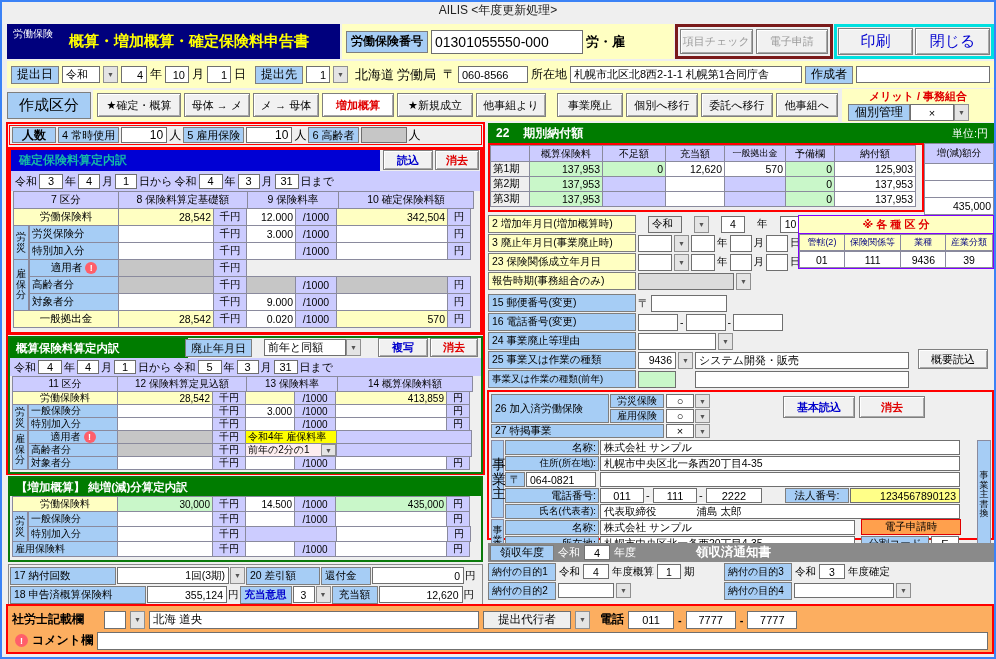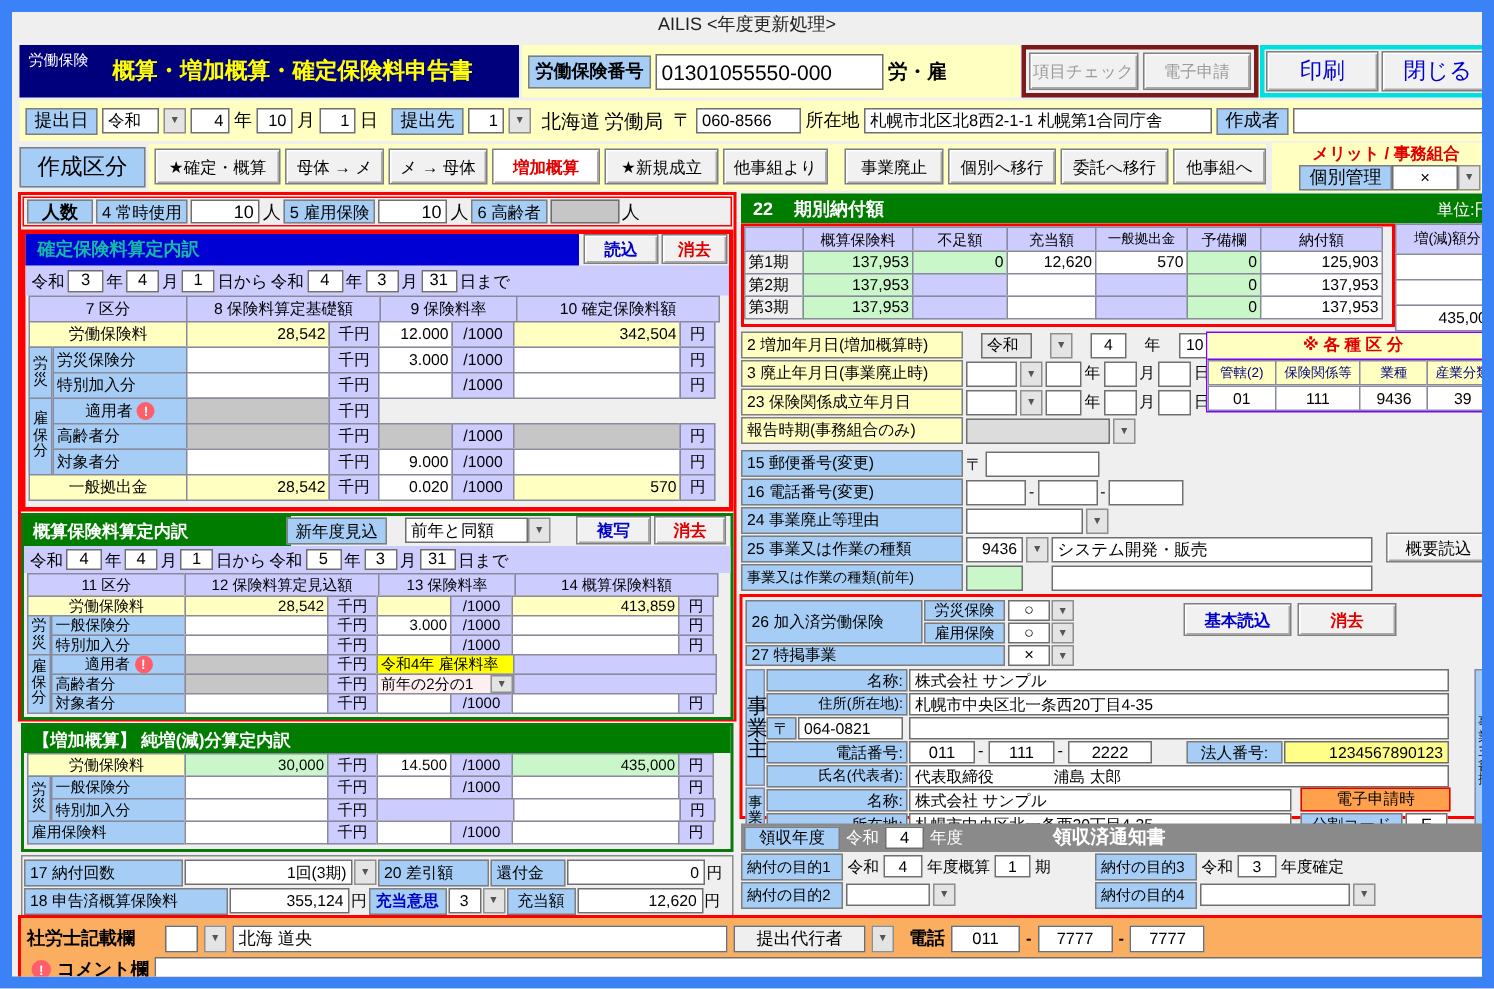--- a/index.html
+++ b/index.html
@@ -1,16 +1,16 @@
 <!DOCTYPE html>
 <html><head>
 <meta charset="utf-8">
 <style>
   html,body{margin:0;padding:0;background:#cfcfcf;font-family:"Liberation Sans","DejaVu Sans",sans-serif;font-size:11px;color:#000;}
-  #win{position:relative;width:996px;height:659px;background:#efefef;border:8px solid #3b82f6;box-sizing:border-box;overflow:hidden;}
+  #win{position:relative;width:996px;height:659px;background:#efefef;border:2px solid #3b82f6;box-sizing:border-box;overflow:hidden;}
   .abs{position:absolute;box-sizing:border-box;}
   .r{display:flex;align-items:center;}
   .lbl{background:#a6cdf5;border:1px solid #7e7e7e;display:flex;align-items:center;justify-content:center;box-sizing:border-box;height:18px;}
   .lft{justify-content:flex-start;padding:0 3px;}
   .bx{background:#fff;border:1px solid #6f6f6f;display:flex;align-items:center;padding:0 3px;box-sizing:border-box;height:17px;overflow:hidden;}
   .num{justify-content:flex-end;}
   .ctr{justify-content:center;}
   .dd{width:15px;height:17px;background:#e4e4e4;border:1px solid #8f8f8f;display:flex;align-items:center;justify-content:center;font-size:7px;color:#555;box-sizing:border-box;flex:none;}
   .btn{background:#f1f1f1;border:1px solid #7f7f7f;box-shadow:inset 1px 1px 0 #fff,inset -1px -1px 0 #a8a8a8;display:flex;align-items:center;justify-content:center;box-sizing:border-box;}
   .tbl{font-size:10.5px;}
@@ -85,21 +85,21 @@
     <span class="btn" style="width:72px;height:24px;background:#fff;color:#e00000;font-weight:bold;">増加概算</span>
     <span class="btn" style="width:76px;height:24px;">★新規成立</span>
     <span class="btn" style="width:70px;height:24px;">他事組より</span>
     <span class="btn" style="width:66px;height:24px;margin-left:8px;">事業廃止</span>
     <span class="btn" style="width:72px;height:24px;">個別へ移行</span>
     <span class="btn" style="width:72px;height:24px;">委託へ移行</span>
     <span class="btn" style="width:62px;height:24px;">他事組へ</span>
   </div>
   <div class="abs" style="left:840px;top:87px;width:152px;height:33px;background:#ffffc2;">
     <div style="color:#e00000;font-weight:bold;font-size:11px;text-align:center;">メリット / 事務組合</div>
-    <div class="r" style="gap:0;padding-left:18px;">
+    <div class="r" style="gap:0;padding-left:6px;">
       <span class="lbl" style="width:62px;font-size:12px;height:17px;">個別管理</span>
       <span class="bx ctr" style="width:44px;">×</span>
       <span class="dd">▼</span>
     </div>
   </div>
 
   <div class="abs" style="left:4px;top:120px;width:479px;height:353px;border:2px solid #ff0000;"></div>
 
   <div class="abs r" style="left:7px;top:123px;width:473px;height:20px;border:1px solid #ff0000;background:#efefef;padding:0 2px;gap:2px;font-size:12px;">
     <span class="lbl" style="width:44px;font-weight:bold;font-size:12px;height:16px;">人数</span>
@@ -218,21 +218,21 @@
         <span class="c lav ctr" style="width:42px;">/1000</span>
         <span class="c pyel num" style="width:112px;">570</span>
         <span class="c lav ctr" style="width:24px;">円</span>
       </div>
     </div>
   </div>
 
   <div class="abs" style="left:6px;top:334px;width:475px;height:138px;border:2px solid #0b7a0b;background:#efefef;">
     <div style="position:relative;height:20px;">
       <div class="ghdr" style="position:absolute;left:0;top:0;width:172px;height:20px;font-size:11.5px;padding-left:6px;">概算保険料算定内訳</div>
-      <span class="lbl abs" style="left:175px;top:1px;padding:0 5px;font-size:11px;">新年度見込</span>
+      <span class="lbl abs" style="left:175px;top:1px;padding:0 5px;font-size:11px;">廃止年月日</span>
       <span class="bx abs" style="left:254px;top:1px;width:82px;font-size:11px;">前年と同額</span>
       <span class="dd abs" style="left:336px;top:1px;">▼</span>
       <span class="btn blutx abs" style="left:368px;top:0;width:50px;height:19px;font-weight:bold;">複写</span>
       <span class="btn redtx abs" style="left:420px;top:0;width:48px;height:19px;font-weight:bold;">消去</span>
     </div>
     <div class="r" style="height:18px;background:#ccccff;gap:2px;padding:0 4px;font-size:11px;">
       <span>令和</span>
       <span class="bx ctr" style="width:24px;height:14px;">4</span>
         <span>年</span>
       <span class="bx ctr" style="width:22px;height:14px;">4</span>

